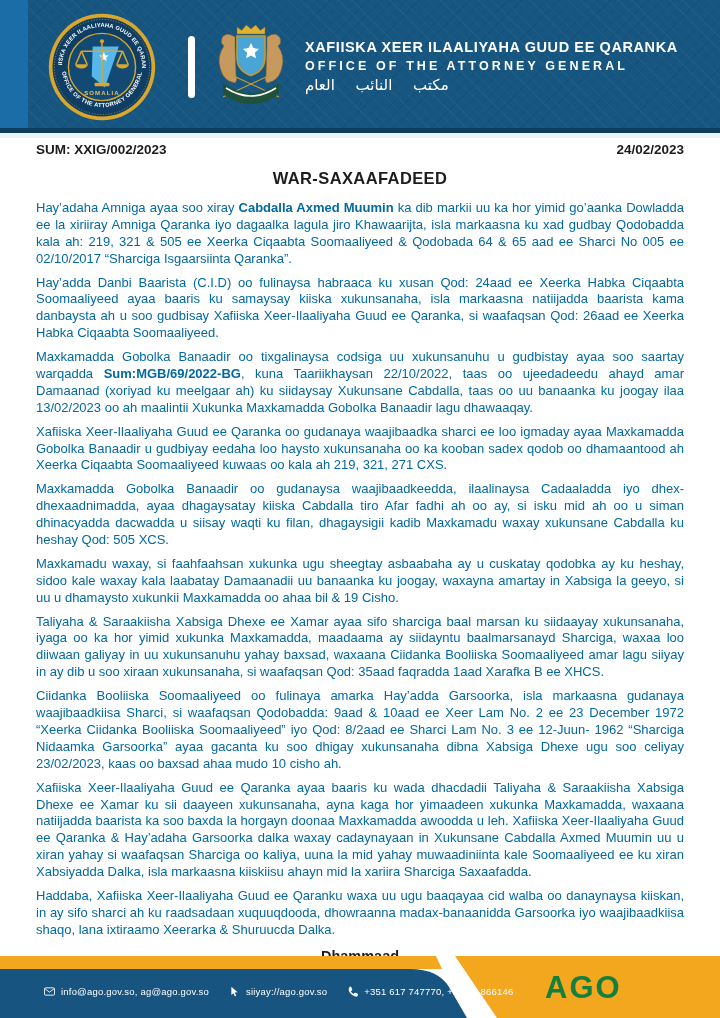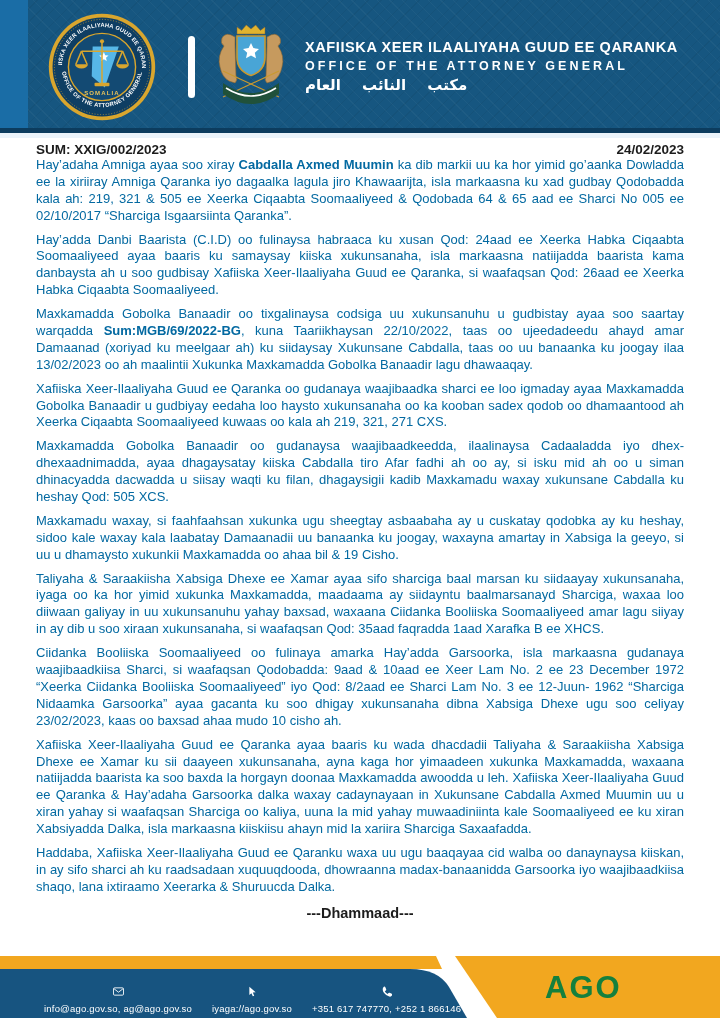--- a/index.html
+++ b/index.html
@@ -20,21 +20,21 @@
     display:flex; align-items:center;
   }
   .edge-stripe { position:absolute; left:0; top:0; bottom:0; width:28px; background:#1a6da6; }
   .header-bottom-line { position:absolute; left:0; right:0; bottom:0; height:5px; background:#0c3c5e; }
   .seal-svg { margin-left:46px; width:112px; height:112px; flex:0 0 auto; position:relative; z-index:2; }
   .divider-bar { margin-left:30px; width:7px; height:62px; background:#ffffff; border-radius:4px; flex:0 0 auto; }
   .emblem-svg { margin-left:16px; width:80px; height:92px; flex:0 0 auto; }
   .org-names { margin-left:14px; color:#ffffff; }
   .org-somali  { font-size:14.5px; font-weight:bold; letter-spacing:0.6px; white-space:nowrap; }
   .org-english { font-size:12.5px; font-weight:bold; letter-spacing:3.1px; margin-top:4px; white-space:nowrap; }
-  .org-arabic  { font-family:"DejaVu Sans", sans-serif; font-size:15px; font-weight:bold;
+  .org-arabic  { font-family:"DejaVu Sans", sans-serif; font-size:15px; font-weight:normal;
                  margin-top:3px; word-spacing:16px; letter-spacing:1px; direction:rtl; text-align:left; white-space:nowrap; }
   .header-under-glow { position:absolute; top:133px; left:0; right:0; height:5px; background:#eaf3fa; }
 
   
   .content {
     position:absolute; top:138px; left:0; right:0; bottom:62px;
     padding:4px 36px 0 36px; overflow:hidden;
   }
   .meta-row { display:flex; justify-content:space-between; font-weight:bold; font-size:13.5px; }
   .doc-title { text-align:center; font-size:16.5px; font-weight:bold; letter-spacing:0.4px; margin:12px 0 12px; }
@@ -44,21 +44,21 @@
   }
   .end-mark { text-align:center; font-weight:bold; font-size:14.5px; margin-top:9px; }
 
   
   .footer { position:absolute; left:0; right:0; bottom:0; height:62px; }
   .footer svg.footer-shape { position:absolute; inset:0; width:720px; height:62px; }
   .contact-row {
     position:absolute; left:44px; top:30px; display:flex; align-items:center; gap:20px;
     color:#ffffff; font-size:9.5px; letter-spacing:0.2px; white-space:nowrap;
   }
-  .contact-item { display:flex; align-items:center; gap:6px;flex-direction:column; }
+  .contact-item { display:flex; align-items:center; gap:6px; }
   .contact-item svg { width:11px; height:11px; flex:0 0 auto; }
   .brand {
     position:absolute; left:545px; top:14px; width:120px;
     font-size:31px; font-weight:800; letter-spacing:2px; color:#15803d;
   }
 </style>
 </head>
 <body>
 
 <div class="page">
@@ -131,20 +131,21 @@
 
     <div class="header-bottom-line"></div>
   </div>
   <div class="header-under-glow"></div>
 
   <div class="content">
     <div class="meta-row">
       <span>SUM: XXIG/002/2023</span>
       <span>24/02/2023</span>
     </div>
+    <div class="doc-title">WAR-SAXAAFADEED</div>
     <div class="paragraphs">
         <p><span>Hay’adaha Amniga ayaa soo xiray </span><span style="font-weight: bold;">Cabdalla Axmed Muumin</span><span> ka dib markii uu ka hor yimid go’aanka Dowladda ee la xiriiray Amniga Qaranka iyo dagaalka lagula jiro Khawaarijta, isla markaasna ku xad gudbay Qodobadda kala ah: 219, 321 &amp; 505 ee Xeerka Ciqaabta Soomaaliyeed &amp; Qodobada 64 &amp; 65 aad ee Sharci No 005 ee 02/10/2017 “Sharciga Isgaarsiinta Qaranka”.</span></p>
         <p><span>Hay’adda Danbi Baarista (C.I.D) oo fulinaysa habraaca ku xusan Qod: 24aad ee Xeerka Habka Ciqaabta Soomaaliyeed ayaa baaris ku samaysay kiiska xukunsanaha, isla markaasna natiijadda baarista kama danbaysta ah u soo gudbisay Xafiiska Xeer-Ilaaliyaha Guud ee Qaranka, si waafaqsan Qod: 26aad ee Xeerka Habka Ciqaabta Soomaaliyeed.</span></p>
         <p><span>Maxkamadda Gobolka Banaadir oo tixgalinaysa codsiga uu xukunsanuhu u gudbistay ayaa soo saartay warqadda </span><span style="font-weight: bold;">Sum:MGB/69/2022-BG</span><span>, kuna Taariikhaysan 22/10/2022, taas oo ujeedadeedu ahayd amar Damaanad (xoriyad ku meelgaar ah) ku siidaysay Xukunsane Cabdalla, taas oo uu banaanka ku joogay ilaa 13/02/2023 oo ah maalintii Xukunka Maxkamadda Gobolka Banaadir lagu dhawaaqay.</span></p>
         <p><span>Xafiiska Xeer-Ilaaliyaha Guud ee Qaranka oo gudanaya waajibaadka sharci ee loo igmaday ayaa Maxkamadda Gobolka Banaadir u gudbiyay eedaha loo haysto xukunsanaha oo ka kooban sadex qodob oo dhamaantood ah Xeerka Ciqaabta Soomaaliyeed kuwaas oo kala ah 219, 321, 271 CXS.</span></p>
         <p><span>Maxkamadda Gobolka Banaadir oo gudanaysa waajibaadkeedda, ilaalinaysa Cadaaladda iyo dhex-dhexaadnimadda, ayaa dhagaysatay kiiska Cabdalla tiro Afar fadhi ah oo ay, si isku mid ah oo u siman dhinacyadda dacwadda u siisay waqti ku filan, dhagaysigii kadib Maxkamadu waxay xukunsane Cabdalla ku heshay Qod: 505 XCS.</span></p>
         <p><span>Maxkamadu waxay, si faahfaahsan xukunka ugu sheegtay asbaabaha ay u cuskatay qodobka ay ku heshay, sidoo kale waxay kala laabatay Damaanadii uu banaanka ku joogay, waxayna amartay in Xabsiga la geeyo, si uu u dhamaysto xukunkii Maxkamadda oo ahaa bil &amp; 19 Cisho.</span></p>
         <p><span>Taliyaha &amp; Saraakiisha Xabsiga Dhexe ee Xamar ayaa sifo sharciga baal marsan ku siidaayay xukunsanaha, iyaga oo ka hor yimid xukunka Maxkamadda, maadaama ay siidayntu baalmarsanayd Sharciga, waxaa loo diiwaan galiyay in uu xukunsanuhu yahay baxsad, waxaana Ciidanka Booliiska Soomaaliyeed amar lagu siiyay in ay dib u soo xiraan xukunsanaha, si waafaqsan Qod: 35aad faqradda 1aad Xarafka B ee XHCS.</span></p>
         <p><span>Ciidanka Booliiska Soomaaliyeed oo fulinaya amarka Hay’adda Garsoorka, isla markaasna gudanaya waajibaadkiisa Sharci, si waafaqsan Qodobadda: 9aad &amp; 10aad ee Xeer Lam No. 2 ee 23 December 1972 “Xeerka Ciidanka Booliiska Soomaaliyeed” iyo Qod: 8/2aad ee Sharci Lam No. 3 ee 12-Juun- 1962 “Sharciga Nidaamka Garsoorka” ayaa gacanta ku soo dhigay xukunsanaha dibna Xabsiga Dhexe ugu soo celiyay 23/02/2023, kaas oo baxsad ahaa mudo 10 cisho ah.</span></p>
         <p><span>Xafiiska Xeer-Ilaaliyaha Guud ee Qaranka ayaa baaris ku wada dhacdadii Taliyaha &amp; Saraakiisha Xabsiga Dhexe ee Xamar ku sii daayeen xukunsanaha, ayna kaga hor yimaadeen xukunka Maxkamadda, waxaana natiijadda baarista ka soo baxda la horgayn doonaa Maxkamadda awoodda u leh. Xafiiska Xeer-Ilaaliyaha Guud ee Qaranka &amp; Hay’adaha Garsoorka dalka waxay cadaynayaan in Xukunsane Cabdalla Axmed Muumin uu u xiran yahay si waafaqsan Sharciga oo kaliya, uuna la mid yahay muwaadiniinta kale Soomaaliyeed ee ku xiran Xabsiyadda Dalka, isla markaasna kiiskiisu ahayn mid la xariira Sharciga Saxaafadda.</span></p>
@@ -167,21 +168,21 @@
         <svg viewBox="0 0 16 12">
           <rect x="0.7" y="0.7" width="14.6" height="10.6" rx="1.6" fill="none" stroke="#ffffff" stroke-width="1.3"></rect>
           <polyline points="1.5,2 8,7 14.5,2" fill="none" stroke="#ffffff" stroke-width="1.3"></polyline>
         </svg>
         <span>info@ago.gov.so,  ag@ago.gov.so</span>
       </div>
       <div class="contact-item">
         <svg viewBox="0 0 12 14">
           <path d="M2,1 L10,8 L6.4,8.4 L8.2,12.4 L6.4,13.2 L4.6,9.2 L2,11.4 Z" fill="#ffffff"></path>
         </svg>
-        <span>iyaga://ago.gov.so</span>
+        <span>siiyay://ago.gov.so</span>
       </div>
       <div class="contact-item">
         <svg viewBox="0 0 14 14">
           <path d="M3,1 q2,-1 2.7,1 l0.9,2.2 q0.3,1 -0.8,1.7 l-1,0.7 q0.9,2.3 3.6,3.6 l0.8,-1 q0.7,-1 1.7,-0.6 l2.2,1 q1.9,0.9 0.8,2.6 q-1.2,1.9 -3.4,1.2 q-4.3,-1.3 -6.8,-4.8 q-2.2,-3.3 -1.2,-6.1 q0.4,-1.1 1.5,-1.5 z" fill="#ffffff"></path>
         </svg>
         <span>+351 617 747770, +252 1 866146</span>
       </div>
     </div>
 
     <div class="brand">AGO</div>

